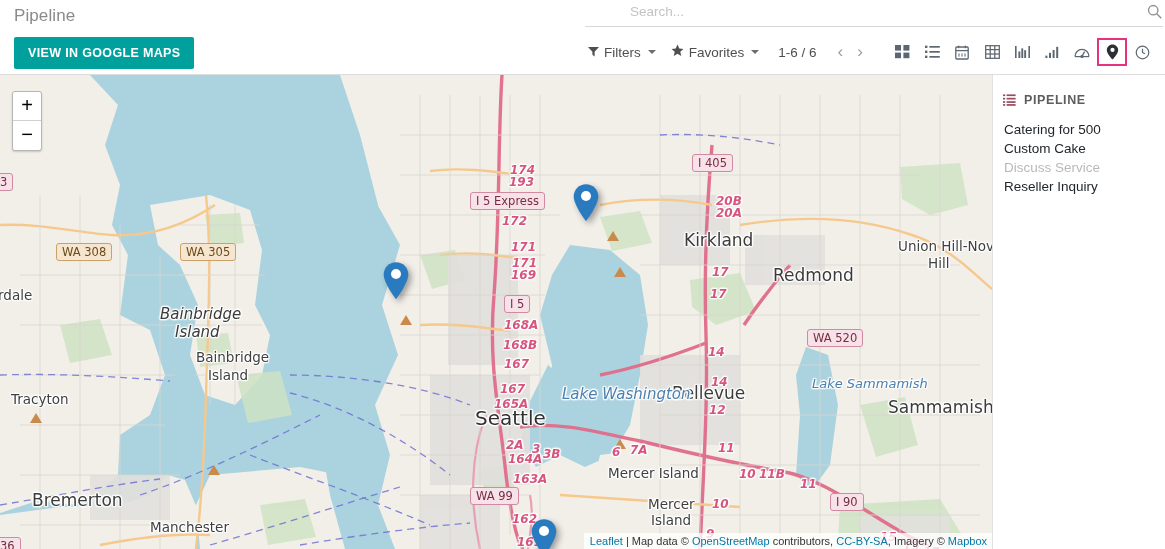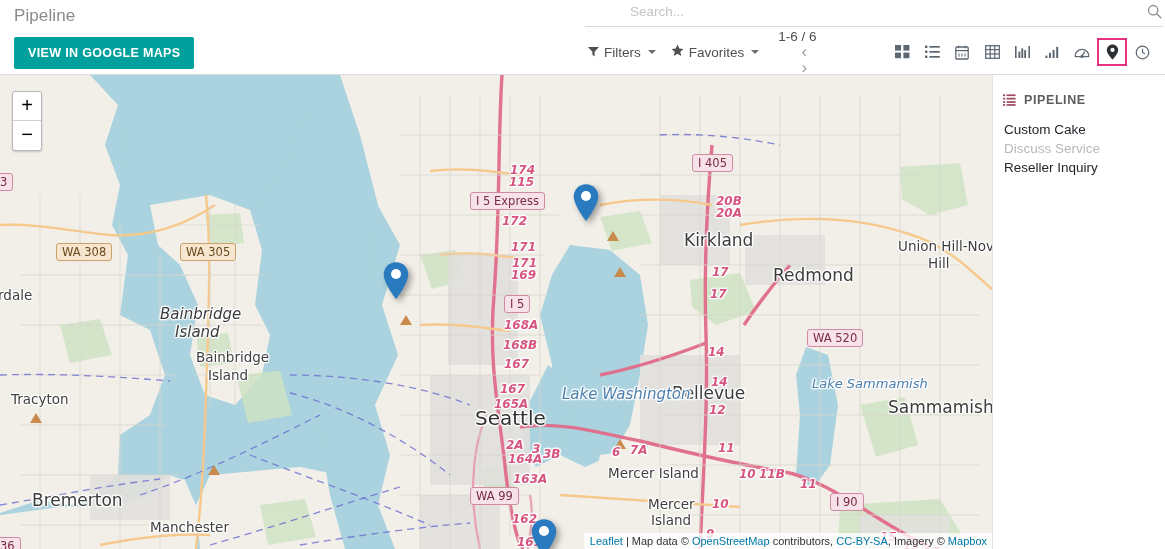--- a/index.html
+++ b/index.html
@@ -64,21 +64,21 @@
     cursor: pointer; margin-right: 15px;
     white-space: nowrap;
   }
   .dd-btn .caret {
     width: 0; height: 0; margin-left: 2px;
     border-left: 4px solid transparent;
     border-right: 4px solid transparent;
     border-top: 4px solid #6d6d6d;
   }
   .pager {
-    display: flex; align-items: center; margin-left: 4px; flex-direction: column;
+    display: flex; align-items: center; margin-left: 4px;
   }
   .pager-label { font-size: 13.5px; color: #4f4f4f; margin-right: 14px; white-space: nowrap; }
   .pager-arrow {
     font-size: 17px; color: #9b9b9b; cursor: pointer; padding: 0 7px;
     line-height: 16px; font-weight: 300;
   }
   .view-switcher {
     display: flex; align-items: center; margin-left: auto; gap: 0;
   }
   .vs-btn {
@@ -448,21 +448,21 @@
           <div class="lbl town" style="left: 608px; top: 390px;">Mercer Island</div>
           <div class="lbl town" style="left: 648px; top: 421px;">Mercer</div>
           <div class="lbl town" style="left: 651px; top: 437px;">Island</div>
           <div class="lbl town" style="left: 898px; top: 163px;">Union Hill-Novel</div>
           <div class="lbl town" style="left: 928px; top: 180px;">Hill</div>
           <div class="lbl waterl" style="left: 562px; top: 278px; margin-top: 32px;">Lake Washington</div>
           <div class="lbl water" style="left: 812px; top: 301px;">Lake Sammamish</div>
         </div>
       <div id="map-exits">
           <div class="lbl exit" style="left: 510px; top: 88px;">174</div>
-          <div class="lbl exit" style="left: 509px; top: 100px;">115</div>
+          <div class="lbl exit" style="left: 509px; top: 100px;">193</div>
           <div class="lbl exit" style="left: 502px; top: 139px;">172</div>
           <div class="lbl exit" style="left: 511px; top: 165px;">171</div>
           <div class="lbl exit" style="left: 512px; top: 181px;">171</div>
           <div class="lbl exit" style="left: 511px; top: 193px;">169</div>
           <div class="lbl exit" style="left: 504px; top: 243px;">168A</div>
           <div class="lbl exit" style="left: 503px; top: 263px;">168B</div>
           <div class="lbl exit" style="left: 504px; top: 282px;">167</div>
           <div class="lbl exit" style="left: 500px; top: 307px;">167</div>
           <div class="lbl exit" style="left: 494px; top: 322px;">165A</div>
           <div class="lbl exit" style="left: 508px; top: 377px;">164A</div>
@@ -546,19 +546,20 @@
             <rect x="3.6" y="3.8" width="9" height="1.7"></rect>
           <rect x="0" y="7.2" width="2.2" height="1.7"></rect>
             <rect x="3.6" y="7.2" width="9" height="1.7"></rect>
           <rect x="0" y="10.1" width="2.2" height="1.7"></rect>
             <rect x="3.6" y="10.1" width="9" height="1.7"></rect>
         </svg>
       </span>
       <span>PIPELINE</span>
     </div>
     <div id="sidebar-items">
+        <div class="sb-item">Catering for 500</div>
         <div class="sb-item">Custom Cake</div>
         <div class="sb-item muted">Discuss Service</div>
         <div class="sb-item">Reseller Inquiry</div>
       </div>
   </div>
 
 </div>
 
 </body></html>

